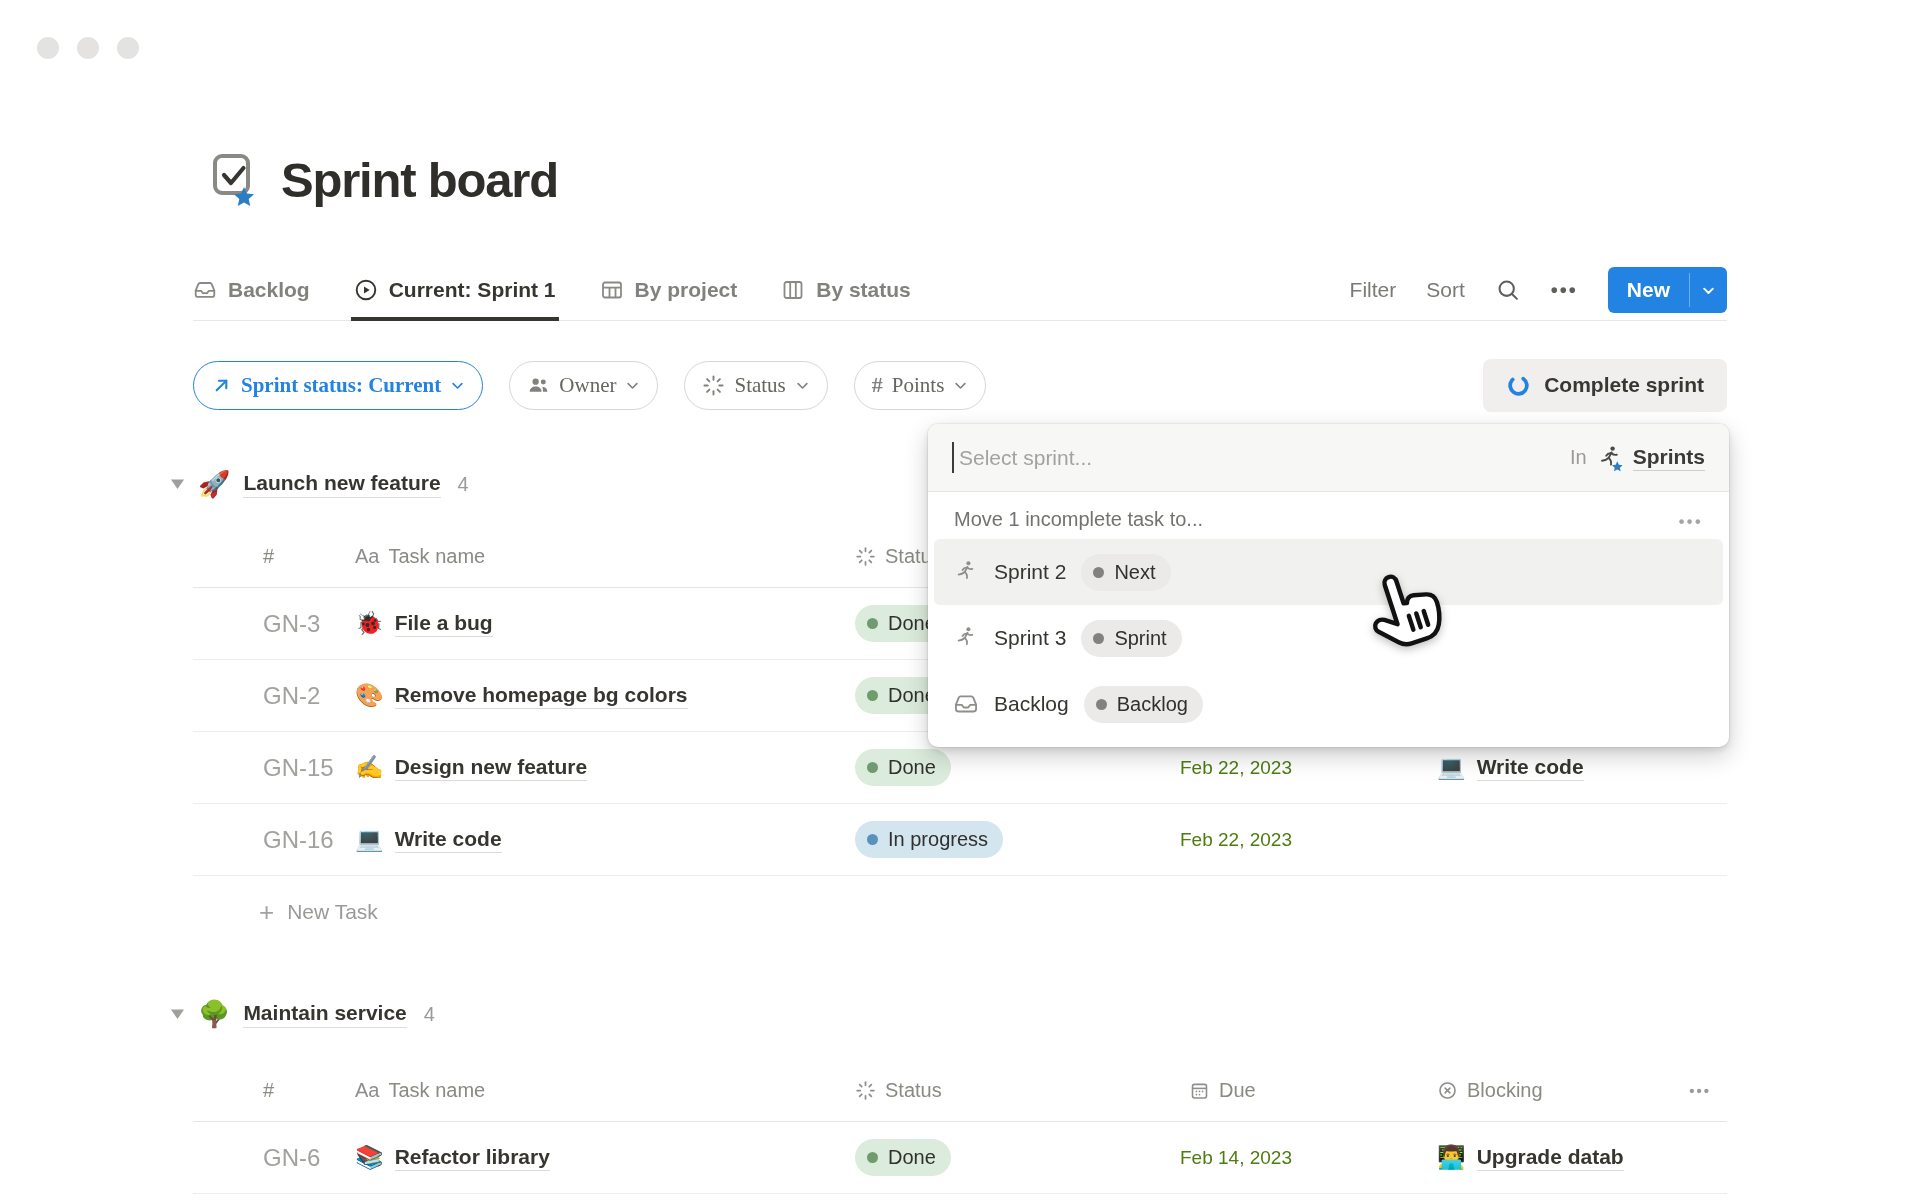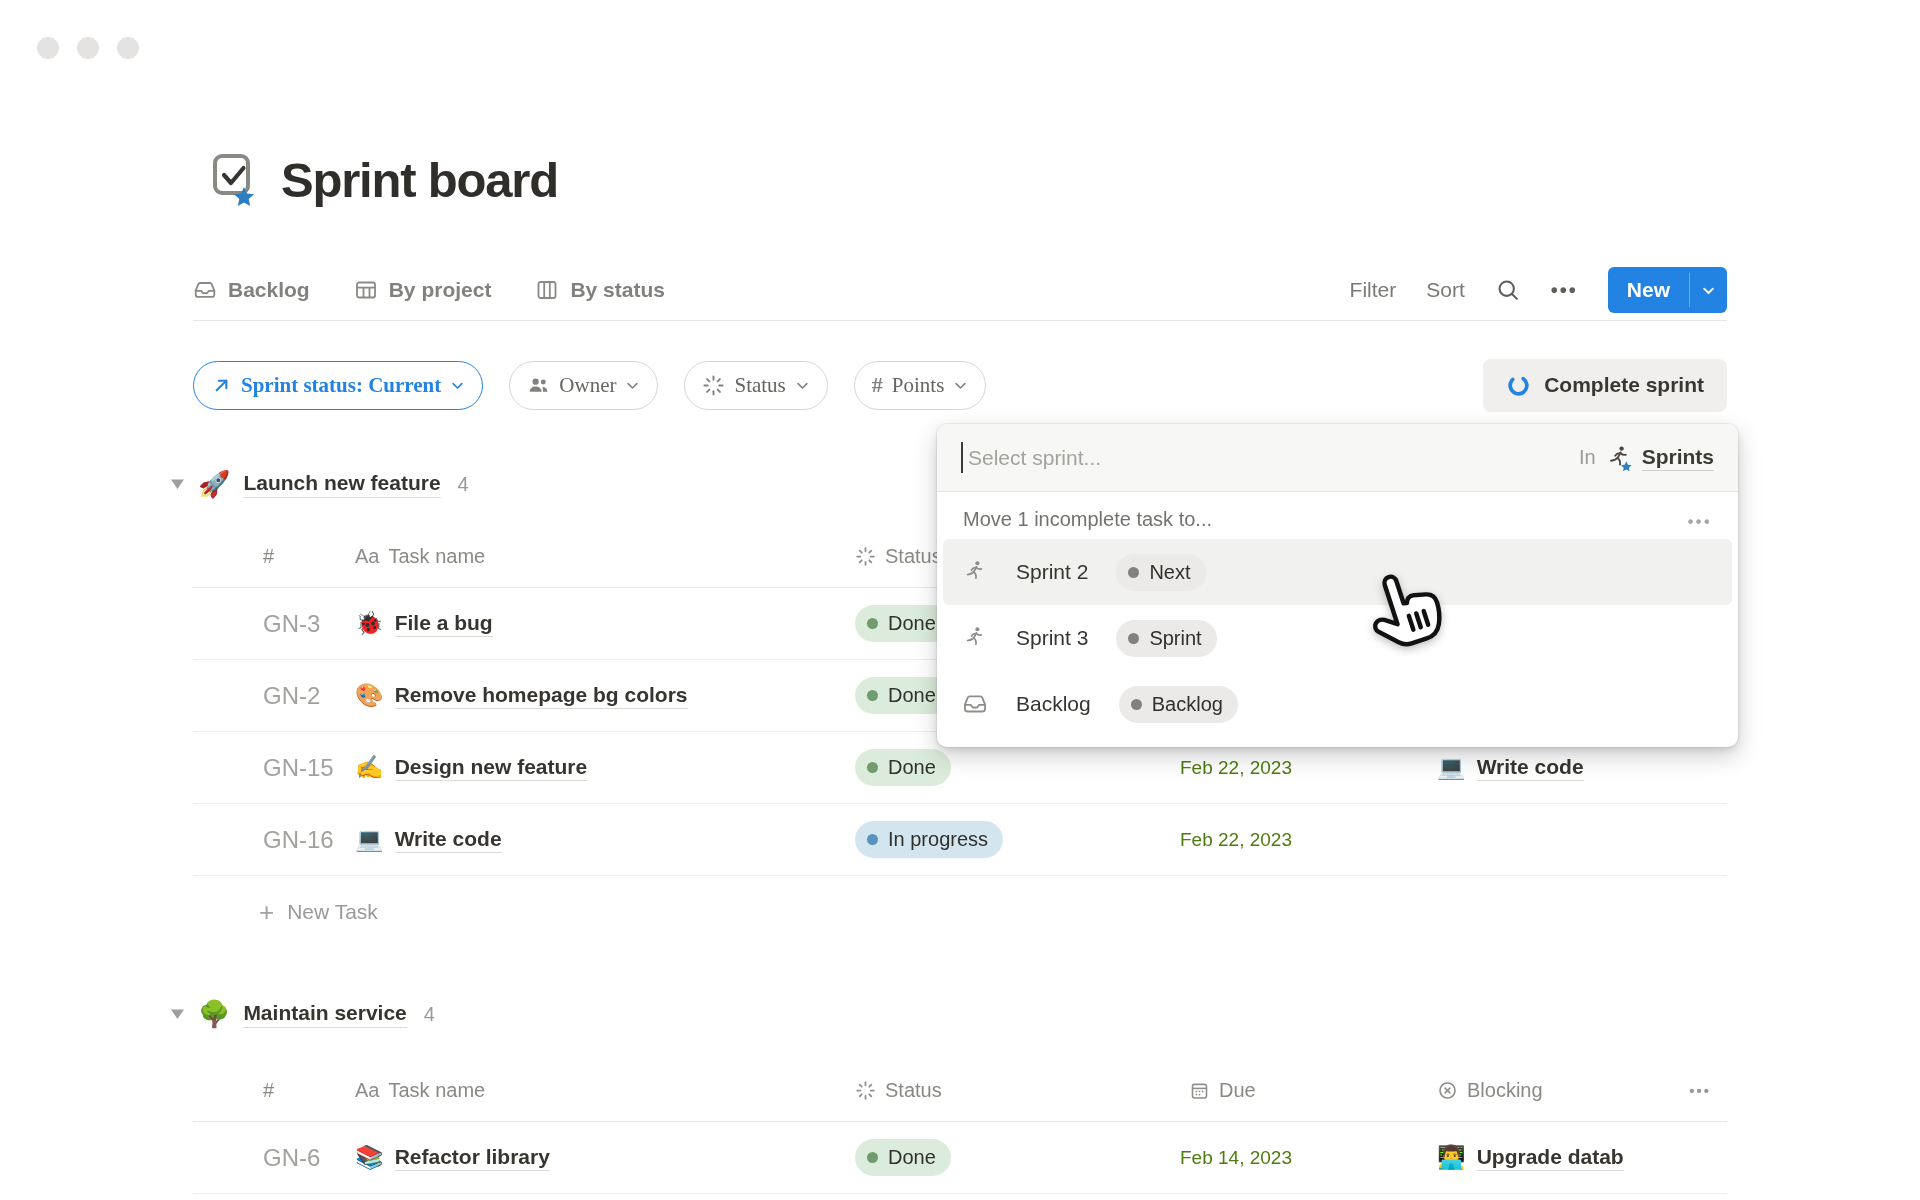--- a/index.html
+++ b/index.html
@@ -78,33 +78,33 @@
   .pill .pdot { width:11px; height:11px; border-radius:50%; flex:none; }
   .pill.green { background:#dcecdc; } .pill.green .pdot { background:#6f9b6f; }
   .pill.blue  { background:#d3e5ef; } .pill.blue  .pdot { background:#5b92bd; }
   .pill.gray  { background:#ebeae8; } .pill.gray  .pdot { background:#82817d; }
   .new-task { display:flex; align-items:center; gap:13px; height:72px; padding-left:66px; color:#9b9a97; font-size:21px; font-weight:500; }
   .plus { font-size:26px; font-weight:400; color:#a3a29e; }
 
   
   .dropdown { position:absolute; left:928px; top:424px; width:801px; z-index:50;
     background:#fff; border-radius:10px;
-    box-shadow:0 0 0 1px rgba(15,15,15,0.05), 0 3px 6px rgba(15,15,15,0.1), 0 9px 24px rgba(15,15,15,0.2);margin-left:9px; }
+    box-shadow:0 0 0 1px rgba(15,15,15,0.05), 0 3px 6px rgba(15,15,15,0.1), 0 9px 24px rgba(15,15,15,0.2); }
   .dd-search { display:flex; align-items:center; height:68px; padding:0 24px;
     background:#f7f7f5; border-bottom:1px solid #e6e5e3; border-radius:10px 10px 0 0; }
   .caret { width:2px; height:31px; background:#3c3b37; margin-right:5px; }
   .dd-placeholder { font-size:21px; color:#a3a29e; }
   .dd-in { margin-left:auto; display:flex; align-items:center; gap:9px; }
   .dd-in-label { font-size:20px; color:#9b9a97; }
   .sprints-icon { position:relative; width:28px; height:28px; }
   .dd-in-target { font-size:21px; font-weight:700; color:#3b3a36; border-bottom:1.5px solid #cfcecb; padding-bottom:1px; }
   .dd-section { display:flex; align-items:flex-end; justify-content:space-between; padding:16px 26px 8px 26px;
     font-size:20px; font-weight:500; color:#73726e; }
   .dd-more { color:#a5a4a0; font-size:16px; letter-spacing:2.5px; font-weight:700; }
-  .dd-item { display:flex; align-items:center; gap:28px; height:66px; margin:0 6px; padding:0 19px; border-radius:6px;
+  .dd-item { display:flex; align-items:center; gap:15px; height:66px; margin:0 6px; padding:0 19px; border-radius:6px;
     font-size:21px; font-weight:500; color:#37352f; }
   .dd-item.highlighted { background:#f1f1ef; }
   .dd-item svg { color:#8f8e8a; }
   .dd-spacer { height:10px; }
 
   
   .cursor { position:absolute; left:1366px; top:570px; z-index:100; filter:drop-shadow(0 3px 4px rgba(0,0,0,0.25)); }
 </style>
 </head>
 <body>
@@ -129,20 +129,29 @@
 <div class="tabs-bar">
   <div class="tabs">
     <div class="tab">
       <span>
         <svg width="24" height="24" viewBox="0 0 24 24" fill="none" stroke="currentColor" stroke-width="1.8" stroke-linecap="round" stroke-linejoin="round">
           <path d="M5.3 6.1 2.7 12.6v4.1a2.2 2.2 0 0 0 2.2 2.2h14.2a2.2 2.2 0 0 0 2.2-2.2v-4.1L18.7 6.1A1.9 1.9 0 0 0 16.9 5H7.1a1.9 1.9 0 0 0-1.8 1.1z"></path>
           <path d="M21.3 12.8h-5.4l-1.9 2.4H10l-1.9-2.4H2.7"></path>
         </svg>
       </span>
       <span>Backlog</span>
+    </div>
+    <div class="tab active">
+      <span>
+        <svg width="24" height="24" viewBox="0 0 24 24" fill="none" stroke="currentColor" stroke-width="1.9">
+          <circle cx="12" cy="12" r="9.3"></circle>
+          <path d="M10 8.4v7.2l5.7-3.6z" fill="currentColor" stroke="none"></path>
+        </svg>
+      </span>
+      <span>Current: Sprint 1</span>
     </div>
     <div class="tab">
       <span>
         <svg width="24" height="24" viewBox="0 0 24 24" fill="none" stroke="currentColor" stroke-width="1.8">
           <rect x="3" y="4.5" width="18" height="15" rx="2"></rect>
           <line x1="3" y1="9.6" x2="21" y2="9.6"></line>
           <line x1="9.5" y1="9.6" x2="9.5" y2="19.5"></line>
           <line x1="15.5" y1="9.6" x2="15.5" y2="19.5"></line>
         </svg>
       </span>

